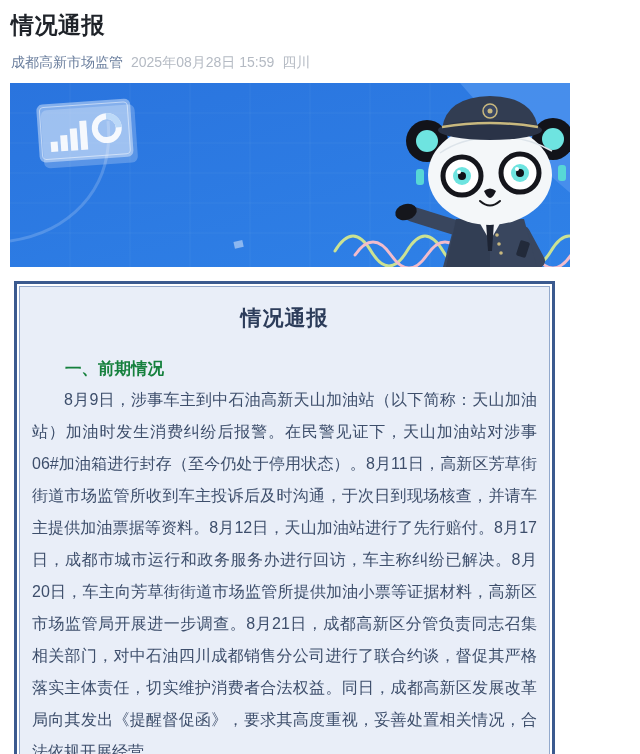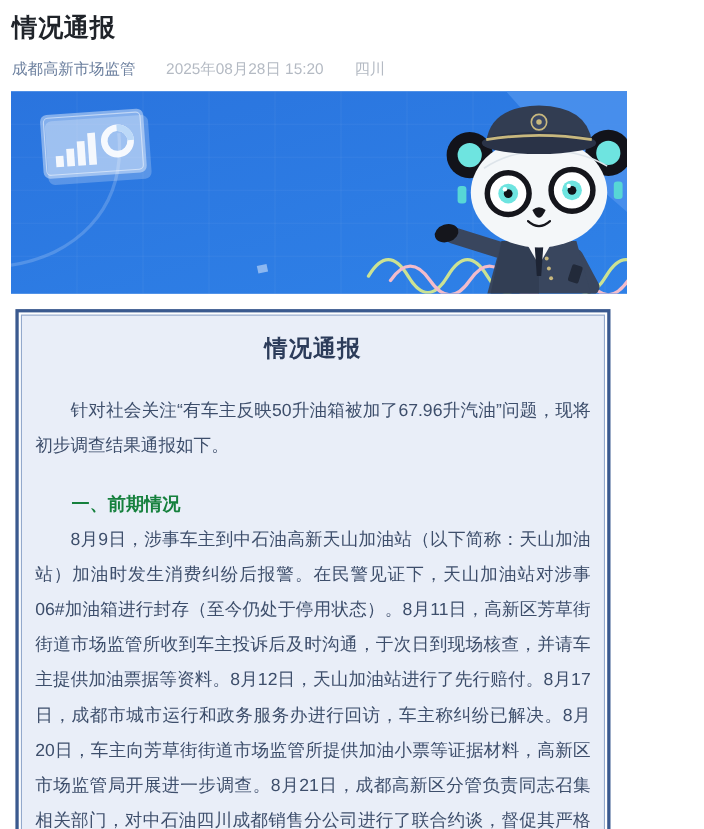--- a/index.html
+++ b/index.html
@@ -4,21 +4,21 @@
 <style>
   * { margin: 0; padding: 0; box-sizing: border-box; }
   html, body { width: 640px; height: 754px; overflow: hidden; background: #ffffff; }
   body { font-family: "Liberation Sans", "DejaVu Sans", sans-serif; }
 
   .page { width: 570px; height: 754px; overflow: hidden; position: relative; background:#fff; }
 
   
   .header { padding: 10px 12px 0 11px; }
   .page-title { font-size: 23px; font-weight: 700; color: #1f2329; line-height: 30px; letter-spacing: 0.5px; }
-  .byline { margin-top: 13px; font-size: 14px; line-height: 18px; display: flex; align-items: baseline; gap: 28px; }
+  .byline { margin-top: 13px; font-size: 14px; line-height: 18px; display: flex; align-items: baseline; gap: 8px; }
   .account-name { color: #6b7f9e; font-weight: 500; cursor: pointer; }
   .publish-date, .publish-region { color: #b4bac3; }
 
   
   .banner-wrap { margin: 12px 10px 0 10px; width: 620px; height: 184px; overflow: hidden; background: #2a79e2; }
   .banner-wrap svg { display: block; }
 
   
   .notice-outer {
     margin: 14px 15px 0 14px;
@@ -40,21 +40,21 @@
 </style>
 </head>
 <body>
 
 <div class="page">
 
   <div class="header">
     <h1 class="page-title">情况通报</h1>
     <div class="byline">
       <span class="account-name">成都高新市场监管</span>
-      <span class="publish-date">2025年08月28日 15:20</span>
+      <span class="publish-date">2025年08月28日 15:59</span>
       <span class="publish-region">四川</span>
     </div>
   </div>
 
   <div class="banner-wrap">
     <svg width="620" height="184" viewBox="0 0 620 184">
       <defs>
         <linearGradient id="bgGrad" x1="0" y1="0" x2="1" y2="1">
           <stop offset="0" stop-color="#2a74de"></stop>
           <stop offset="1" stop-color="#2f82e8"></stop>
@@ -140,19 +140,18 @@
         <path d="M432,44 Q480,36 528,44" fill="none" stroke="#c8b87e" stroke-width="2.5"></path>
         <circle cx="480" cy="28" r="7" fill="#3a4763" stroke="#c8b87e" stroke-width="1.5"></circle>
         <circle cx="480" cy="28" r="2.5" fill="#c8b87e"></circle>
       </g>
     </svg>
   </div>
 
   <div class="notice-outer">
     <div class="notice-inner">
       <div class="notice-title">情况通报</div>
-      <p class="notice-para">针对社会关注“有车主反映50升油箱被加了67.96升汽油”问题，现将初步调查结果通报如下。</p>
       <div class="notice-section-heading">一、前期情况</div>
       <p class="notice-body">8月9日，涉事车主到中石油高新天山加油站（以下简称：天山加油站）加油时发生消费纠纷后报警。在民警见证下，天山加油站对涉事06#加油箱进行封存（至今仍处于停用状态）。8月11日，高新区芳草街街道市场监管所收到车主投诉后及时沟通，于次日到现场核查，并请车主提供加油票据等资料。8月12日，天山加油站进行了先行赔付。8月17日，成都市城市运行和政务服务办进行回访，车主称纠纷已解决。8月20日，车主向芳草街街道市场监管所提供加油小票等证据材料，高新区市场监管局开展进一步调查。8月21日，成都高新区分管负责同志召集相关部门，对中石油四川成都销售分公司进行了联合约谈，督促其严格落实主体责任，切实维护消费者合法权益。同日，成都高新区发展改革局向其发出《提醒督促函》，要求其高度重视，妥善处置相关情况，合法依规开展经营。</p>
     </div>
   </div>
 
 </div>
 
 </body></html>

